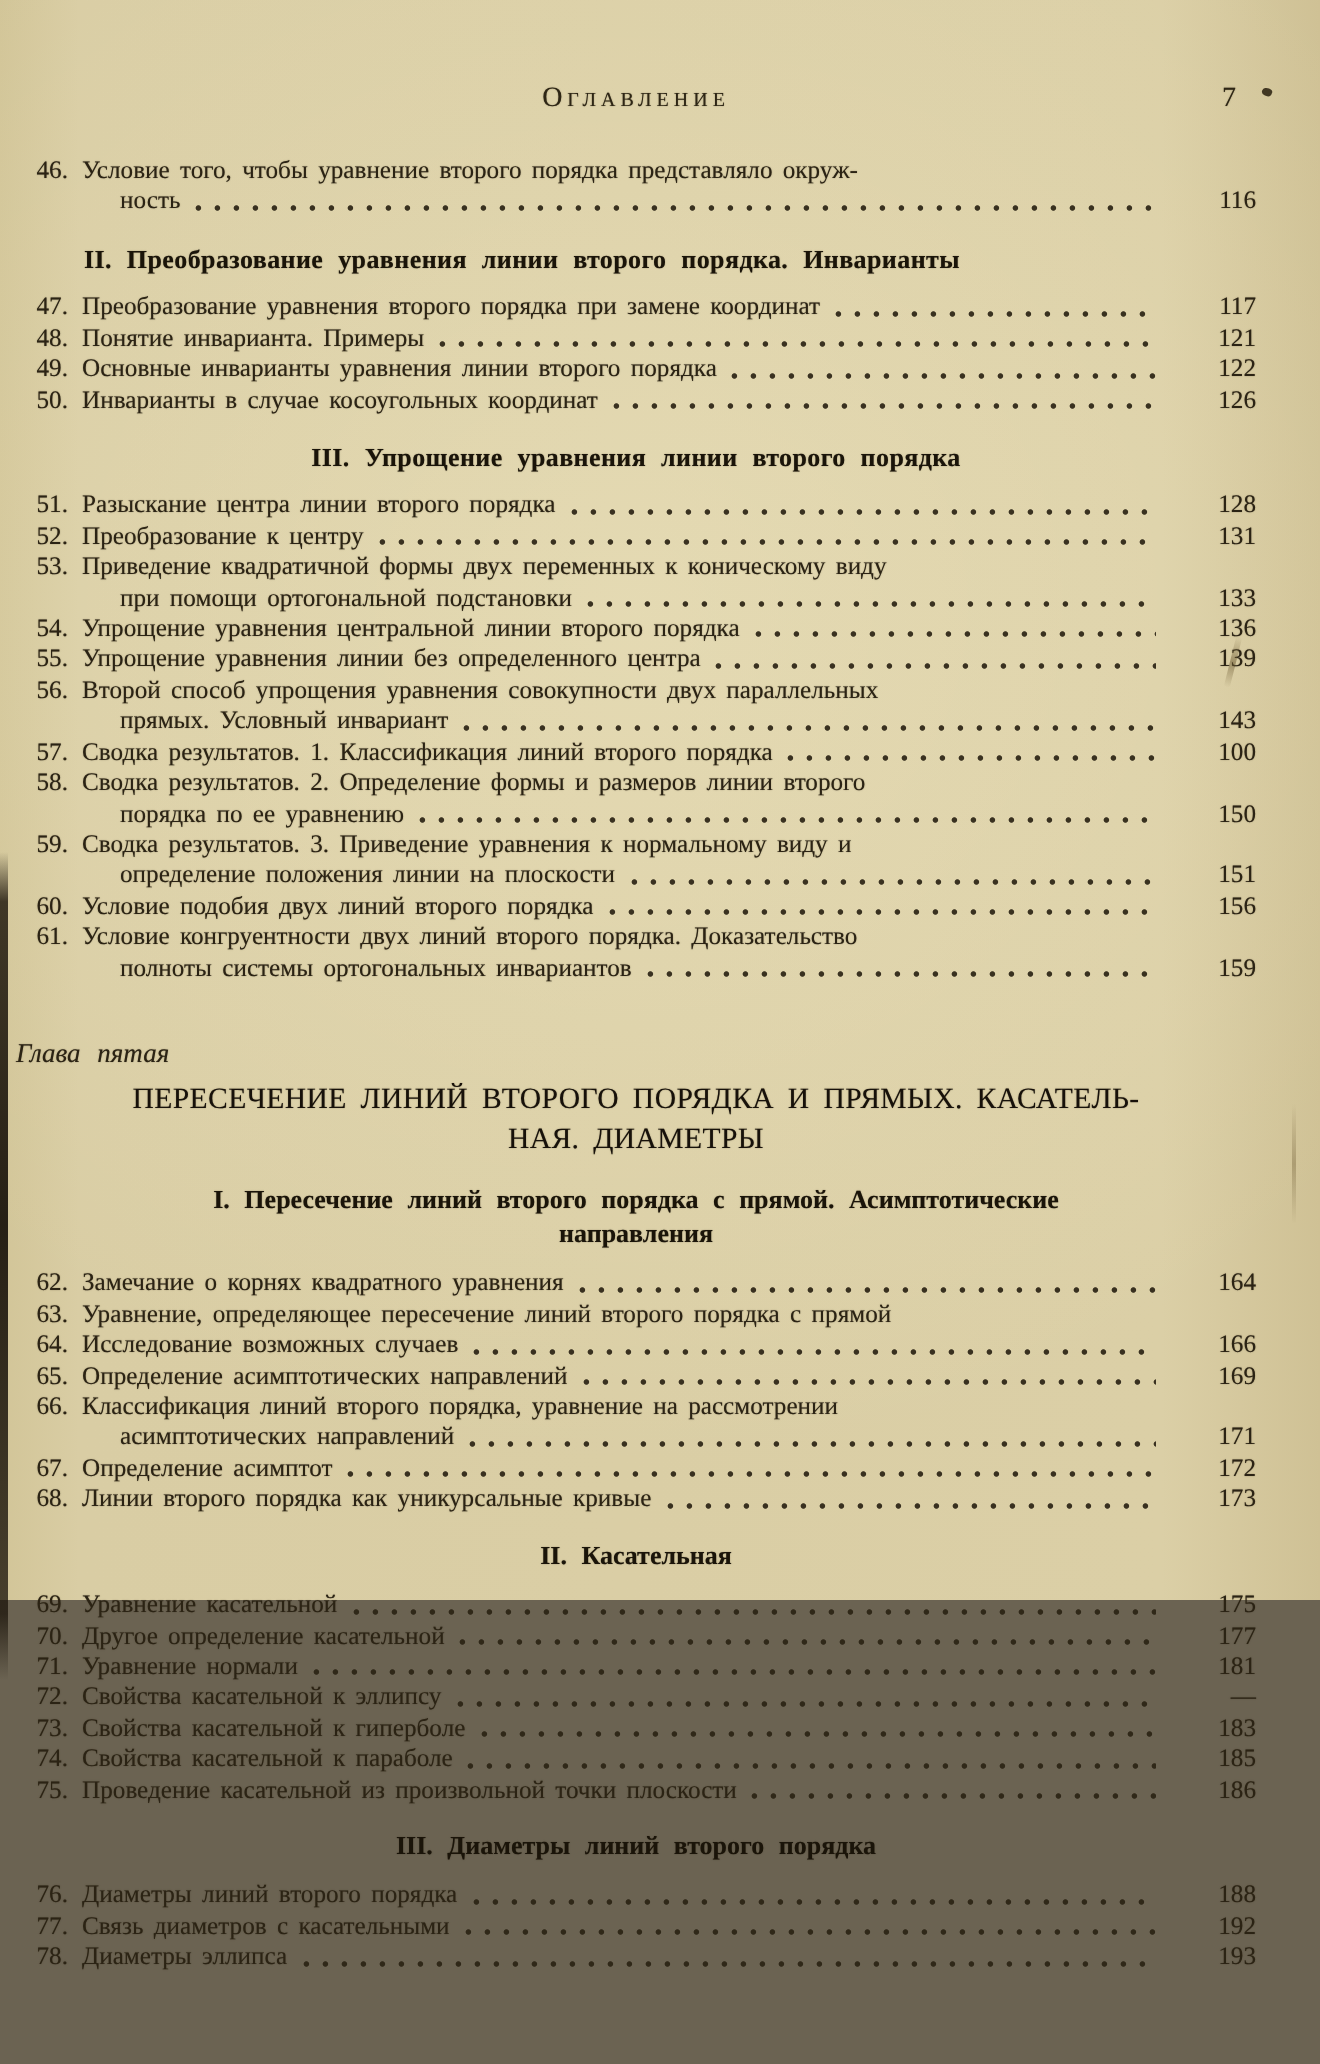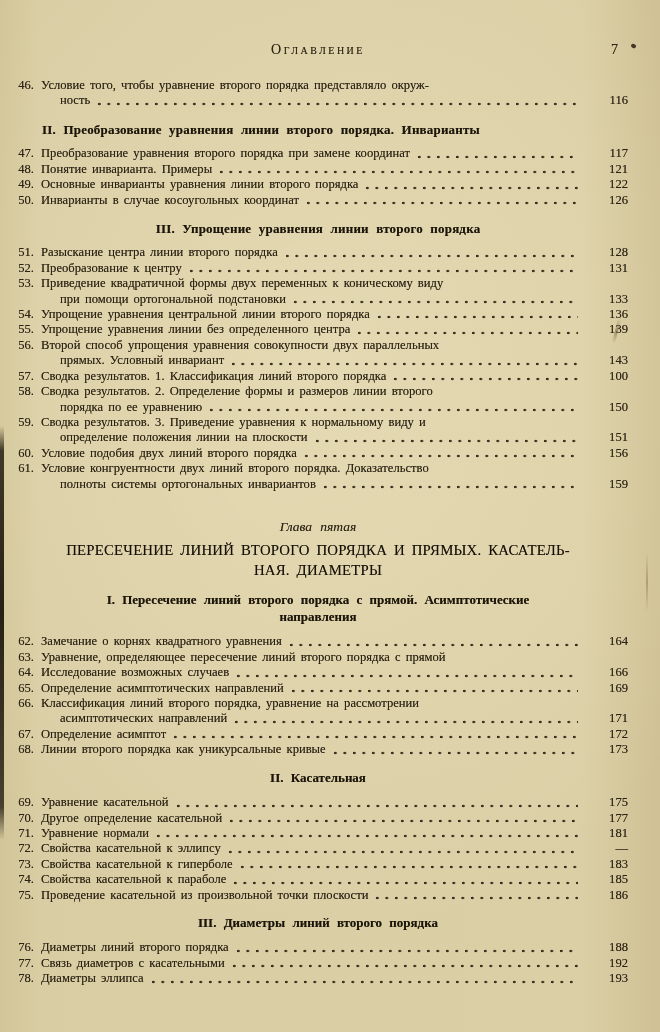--- a/index.html
+++ b/index.html
@@ -1,18 +1,18 @@
 <!DOCTYPE html>
 <html><head>
 <meta charset="utf-8">
 <style>
   html,body{margin:0;padding:0;}
   body{width:660px;height:1032px;overflow:hidden;background:#6b6352;}
   .paper{
-    position:relative;width:660px;height:1032px;box-sizing:border-box;
+    position:relative;width:660px;height:800px;box-sizing:border-box;
     background:
       radial-gradient(ellipse 120% 90% at 48% 38%, rgba(255,248,214,.28) 0%, rgba(255,248,214,0) 60%),
       linear-gradient(to right, #d2c598 0%, #d9cda4 6%, #dbcfa6 88%, #cfc195 100%),
       #d8cca2;
     color:#2b2314;
     font-family:"Liberation Serif","DejaVu Serif",serif;
     padding:42px 32px 16px 8px;
   }
   .paper *{text-shadow:0 0 .6px rgba(46,36,18,.55);}
   
@@ -33,21 +33,21 @@
     background-image:radial-gradient(circle at 2.2px 3px, rgba(43,35,20,.92) 1.15px, rgba(43,35,20,0) 1.6px);
     background-size:9.5px 6px;background-repeat:repeat-x;background-position:left bottom;
   }
   .spacer{flex:1 1 auto;}
   .pg{flex:0 0 34px;text-align:right;white-space:nowrap;}
   
   .section{font-weight:bold;color:#1a1409;font-size:13px;line-height:16.5px;
            margin:13px 0 8px 0;word-spacing:4px;letter-spacing:.2px;}
   .section.center{text-align:center;}
   .section.left{padding-left:2px;margin-left:32px;}
-  .chapter-label{font-style:italic;text-align:center;font-size:13.5px;color:#2b2314;
+  .chapter-label{font-style:italic;font-size:13.5px;color:#2b2314;
                  margin:27px 0 7px 0;word-spacing:5px;}
   .chapter-title{font-weight:normal;text-align:center;font-size:14.8px;line-height:19.5px;
                  color:#17110a;margin:2px 0 10px 0;word-spacing:3px;letter-spacing:.2px;}
   .section2{font-weight:bold;text-align:center;font-size:13px;line-height:16.5px;
             color:#1a1409;margin:12px 0 9px 0;word-spacing:4px;}
   
   .edge-strip{position:absolute;left:0;top:426px;width:4px;height:414px;
     background:linear-gradient(to bottom, rgba(26,19,9,0) 0%, rgba(26,19,9,.8) 6%,
                rgba(20,14,7,.9) 45%, rgba(26,19,9,.75) 92%, rgba(26,19,9,0) 100%);}
   .speck-tr{position:absolute;right:24px;top:44px;width:5px;height:4px;border-radius:60% 40% 50% 50%;

